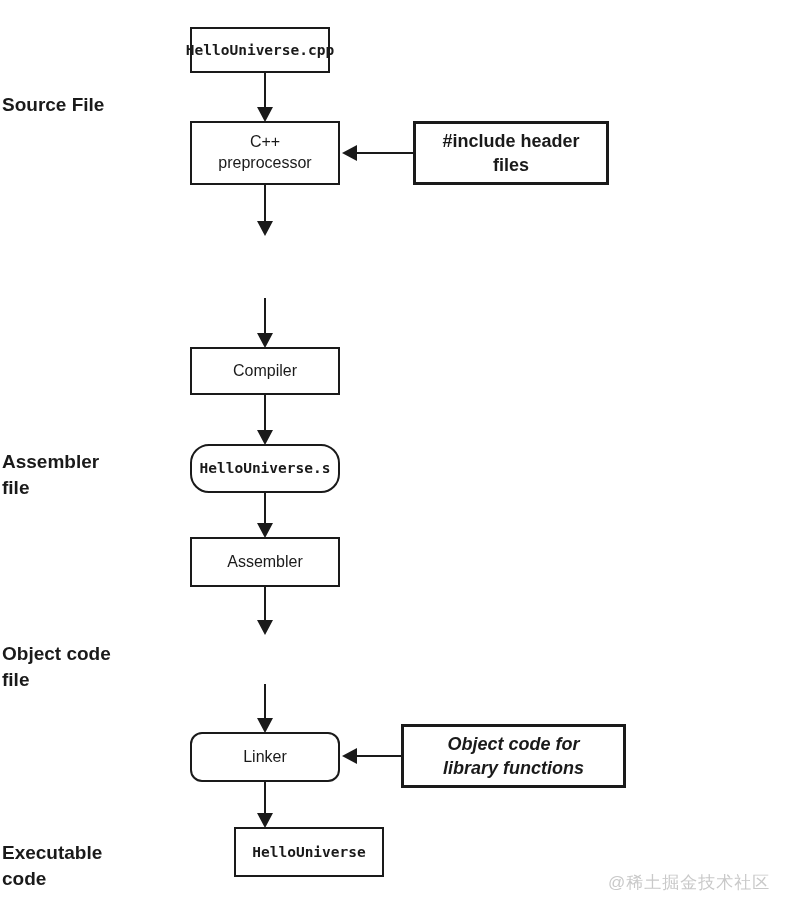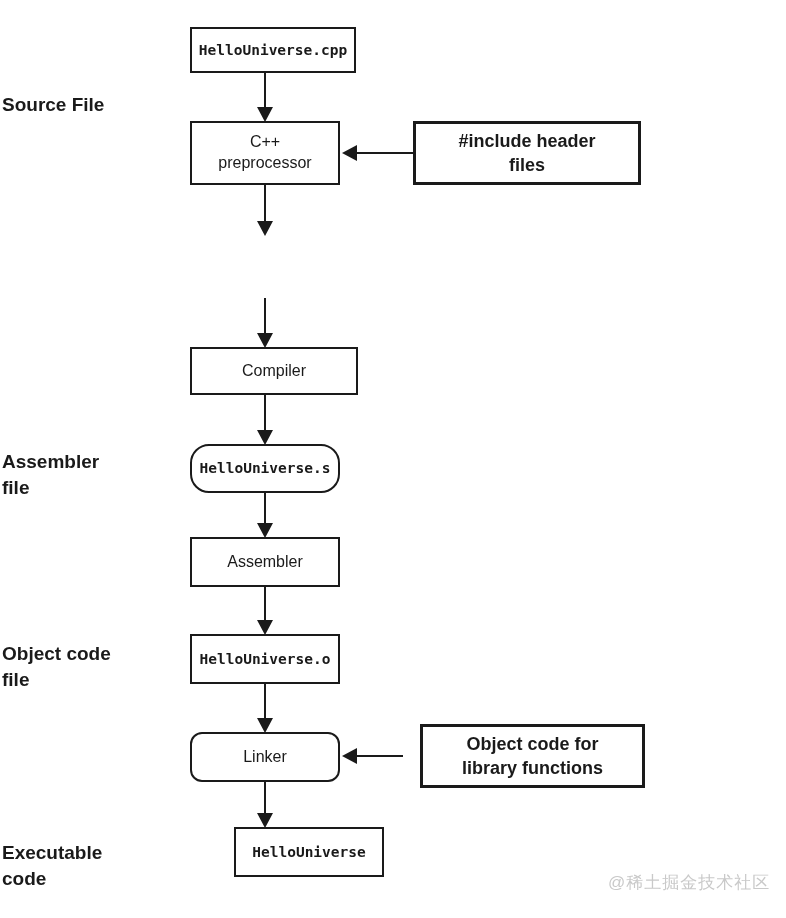--- a/index.html
+++ b/index.html
@@ -43,32 +43,32 @@
     position: absolute;
     left: 2px;
     width: 176px;
     font-weight: bold;
     font-size: 19px;
     line-height: 1.35;
     color: #1a1a1a;
     white-space: pre-line;
   }
   
-  #box-cpp          { left: 190px; top: 27px;  width: 166px; height: 46px; }
+  #box-cpp          { left: 190px; top: 27px;  width: 140px; height: 46px; }
   #box-preprocessor { left: 190px; top: 121px; width: 150px; height: 64px; }
   #box-tempfile     { left: 156px; top: 235px; width: 226px; height: 63px; }
-  #box-compiler     { left: 190px; top: 347px; width: 168px; height: 48px; }
+  #box-compiler     { left: 190px; top: 347px; width: 150px; height: 48px; }
   #box-asmfile      { left: 190px; top: 444px; width: 150px; height: 49px; border-radius: 19px; }
   #box-assembler    { left: 190px; top: 537px; width: 150px; height: 50px; }
   #box-objfile      { left: 190px; top: 634px; width: 150px; height: 50px; }
   #box-linker       { left: 190px; top: 732px; width: 150px; height: 50px; border-radius: 12px; }
   #box-exe          { left: 190px; top: 827px; width: 150px; height: 50px; margin-left: 44px; }
   
-  #box-include      { left: 413px; top: 121px; width: 228px; height: 64px; }
-  #box-libobj       { left: 420px; top: 724px; width: 225px; height: 64px; }
+  #box-include      { left: 413px; top: 121px; width: 196px; height: 64px; }
+  #box-libobj       { left: 401px; top: 724px; width: 225px; height: 64px; font-style: italic; }
   
   #label-source     { top: 92px; }
   #label-assembler  { top: 449px; }
   #label-object     { top: 641px; }
   #label-executable { top: 840px; }
   #arrow-layer {
     position: absolute;
     left: 0; top: 0;
     pointer-events: none;
   }
@@ -142,21 +142,20 @@
 file</div>
   <div class="stage-label" id="label-executable">Executable
 code</div>
 
   <div class="box mono" id="box-cpp">HelloUniverse.cpp</div>
   <div class="box" id="box-preprocessor">C++
 preprocessor</div>
   <div class="box" id="box-compiler">Compiler</div>
   <div class="box mono" id="box-asmfile">HelloUniverse.s</div>
   <div class="box" id="box-assembler">Assembler</div>
-  <div class="box mono" id="box-objfile">HelloUniverse.o</div>
   <div class="box" id="box-linker">Linker</div>
   <div class="box mono" id="box-exe">HelloUniverse</div>
 
   <div class="box side" id="box-include">#include header
 files</div>
   <div class="box side" id="box-libobj">Object code for
 library functions</div>
 
   <div id="watermark">@稀土掘金技术社区</div>
 </div>

